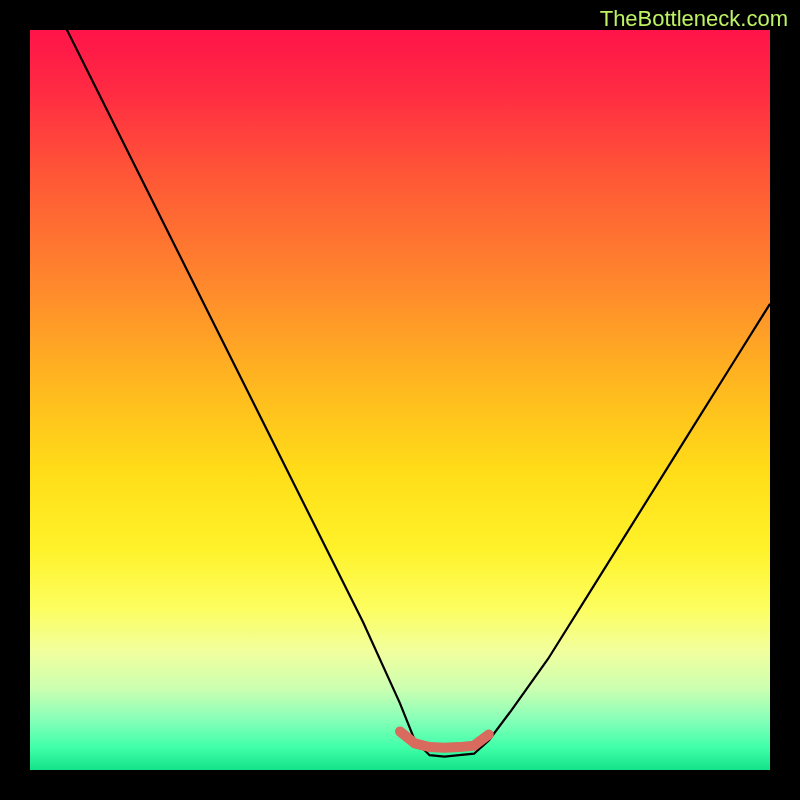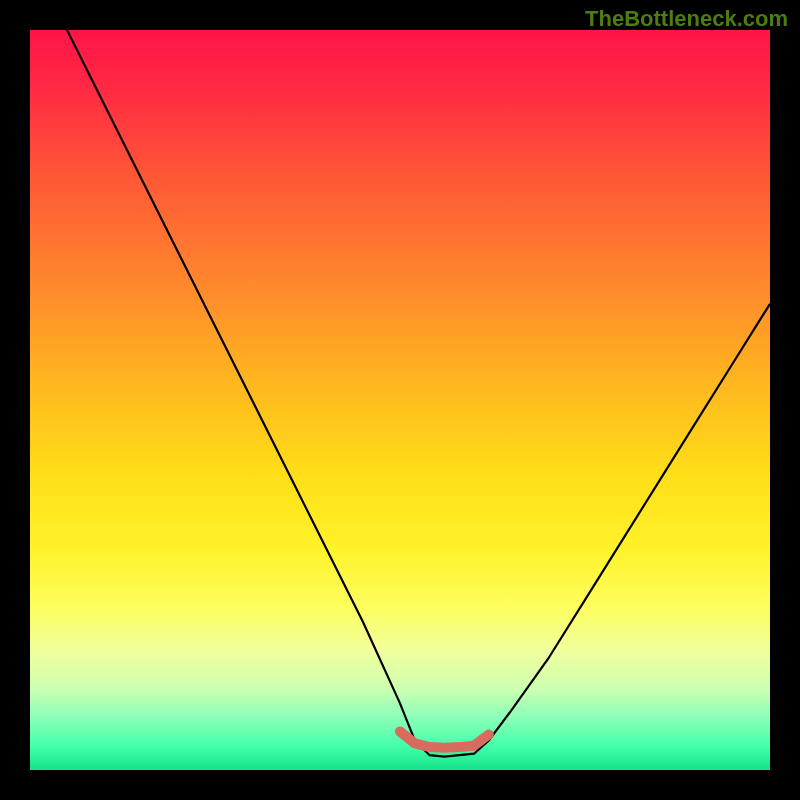--- a/index.html
+++ b/index.html
@@ -1,23 +1,23 @@
 <!DOCTYPE html>
 <html><head>
 <meta charset="utf-8">
 <style>
   * { margin: 0; padding: 0; box-sizing: border-box; }
   body { width: 800px; height: 800px; background: #000; position: relative; font-family: Arial, sans-serif; }
   .watermark {
     position: absolute;
     top: 6px;
     right: 12px;
-    color: #4d7c0f;
+    color: #bef264;
     font-size: 22px;
-    font-weight: bold;
+    font-weight: normal;
     z-index: 10;
     text-align: right;
   }
   .plot-area {
     position: absolute;
     left: 30px;
     top: 30px;
     width: 740px;
     height: 740px;
     overflow: hidden;

